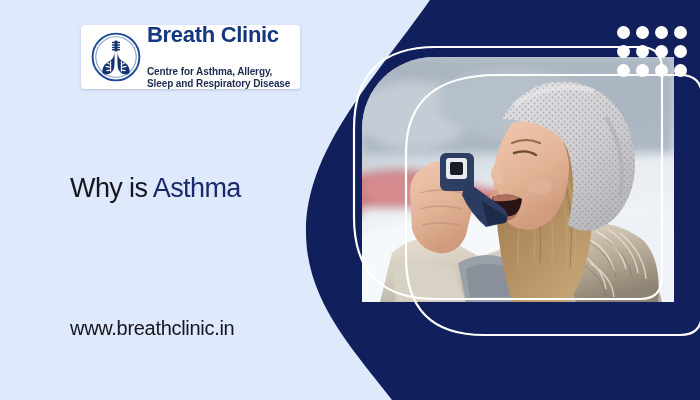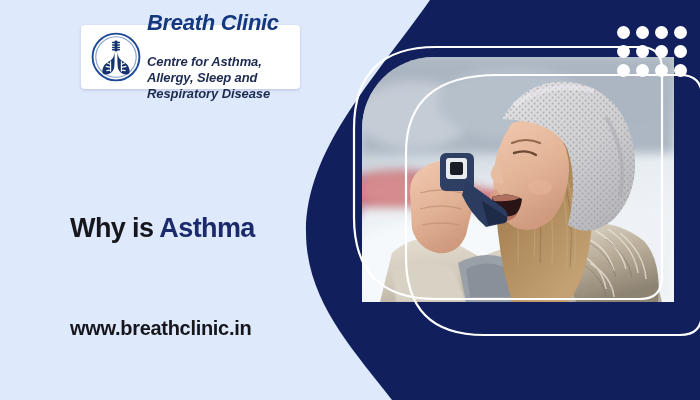--- a/index.html
+++ b/index.html
@@ -12,43 +12,43 @@
     position:relative;width:700px;height:400px;overflow:hidden;
     background:#dee9fc;
   }
   
   .navy-shape{position:absolute;inset:0;width:700px;height:400px;}
   
   .logo-card{
     position:absolute;left:81px;top:25px;width:219px;height:64px;
     background:#ffffff;border-radius:4px;
     box-shadow:0 1px 3px rgba(20,35,90,.18);
-    display:flex;align-items:center;padding:0 8px;box-sizing:border-box;font-style:italic;
+    display:flex;align-items:center;padding:0 8px;box-sizing:border-box;
   }
   .logo-mark{width:54px;height:54px;flex:0 0 54px;position:relative;}
   .logo-text{margin-left:4px;line-height:1;}
   .logo-title{
     font-size:22px;font-weight:700;color:#14387f;letter-spacing:-.3px;
     font-family:"Liberation Sans", sans-serif;display:block;
   }
   .logo-sub{
-    display:block;font-size:13px;font-weight:700;color:#1d2b50;
+    display:block;font-size:10px;font-weight:700;color:#1d2b50;
     line-height:1.25;margin-top:20px;letter-spacing:-.1px;max-width:160px;
   }
   
   .headline{
     position:absolute;left:70px;top:170px;width:280px;
-    font-size:27px;font-weight:700;color:#16161c;
-    line-height:1.35;letter-spacing:-.6px;margin-top:40px;
+    font-size:27px;font-weight:400;color:#16161c;
+    line-height:1.35;letter-spacing:-.6px;
   }
   .headline .accent{color:#1b2a6b;}
   
   .url{
     position:absolute;left:70px;top:317px;
-    font-size:20px;font-weight:700;color:#16161c;letter-spacing:-.3px;
+    font-size:20px;font-weight:400;color:#16161c;letter-spacing:-.3px;
   }
   
   .dot-grid{
     position:absolute;left:617px;top:26px;
     display:grid;grid-template-columns:repeat(4,13px);
     grid-auto-rows:13px;gap:6px 6px;
   }
   .dot-grid i{display:block;width:13px;height:13px;border-radius:50%;background:#fff;}
   
   .photo-wrap{

